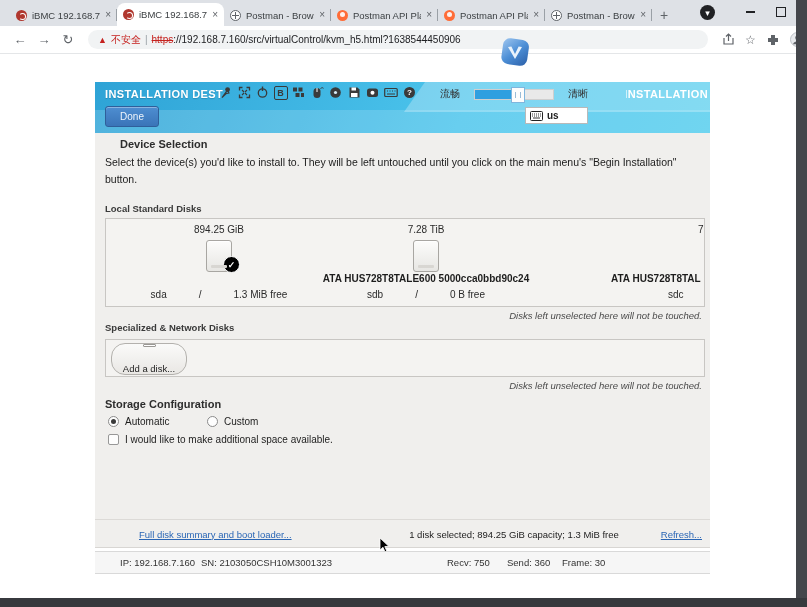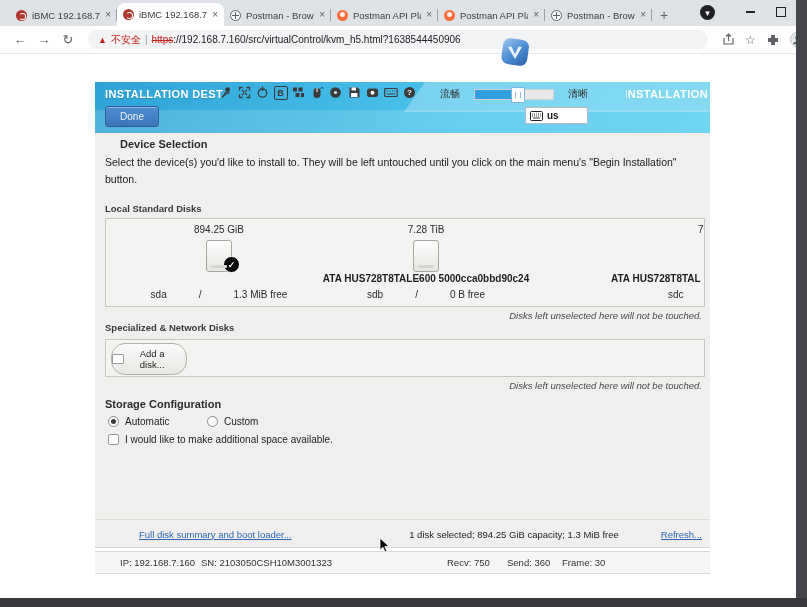--- a/index.html
+++ b/index.html
@@ -87,21 +87,21 @@
   .disk-ic{width:24px;height:30px;background:linear-gradient(180deg,#fcfcfb,#e7e6e3);border:1px solid #a8a6a2;
            border-radius:3px;position:relative;box-shadow:inset 0 1px 0 #fff;}
   .disk-ic:after{content:"";position:absolute;bottom:3px;left:4px;right:4px;height:3px;background:#d8d6d2;border-radius:1px;}
   .badge{position:absolute;right:-9px;bottom:-2px;width:15px;height:15px;background:#000;border:1.5px solid #fff;
          border-radius:50%;color:#fff;font-size:9px;font-weight:bold;display:flex;align-items:center;justify-content:center;}
   .tile .dname{position:absolute;top:54px;left:-8px;right:-8px;font-size:10px;font-weight:bold;color:#1d1d1d;white-space:nowrap;}
   .tile .drow{position:absolute;top:70px;left:0;right:0;display:flex;justify-content:center;gap:32px;font-size:10px;color:#2a2a2a;}
   .note{font-style:italic;font-size:9.5px;color:#4a4a4a;}
   .add-panel{left:10px;top:206px;width:600px;height:38px;background:#f4f3f1;border:1px solid #c8c6c3;box-sizing:border-box;}
   .add-btn{position:absolute;left:5px;top:3px;width:74px;height:30px;background:linear-gradient(180deg,#fafaf9,#e9e7e4);
-           border:1px solid #b3b1ad;border-radius:14px;display:flex;flex-direction:row;align-items:center;justify-content:center;gap:16px;}
+           border:1px solid #b3b1ad;border-radius:14px;display:flex;flex-direction:column;align-items:center;justify-content:center;gap:16px;}
   .add-ic{width:11px;height:8px;background:#fff;border:1px solid #9a9894;border-radius:1px;}
   .add-lbl{font-size:9.5px;color:#1d1d1d;}
   .radio{width:11px;height:11px;border:1px solid #8b8b8b;border-radius:50%;background:#fefefe;position:relative;box-sizing:border-box;}
   .radio.sel:after{content:"";position:absolute;left:2px;top:2px;width:5px;height:5px;border-radius:50%;background:#3a3a3a;}
   .optrow{display:flex;align-items:center;gap:6px;font-size:10px;color:#1d1d1d;}
   .chk{width:11px;height:11px;border:1px solid #979797;background:#fdfdfd;box-sizing:border-box;border-radius:2px;}
   .footer-row{left:0px;top:386px;width:615px;height:29px;border-top:1px solid #dcdad7;box-sizing:border-box;
               display:flex;align-items:center;padding:0 8px 0 10px;font-size:9.5px;}
   .lnk{color:#2a66b5;text-decoration:underline;padding-left:34px;}
   .summary{color:#1d1d1d;}

